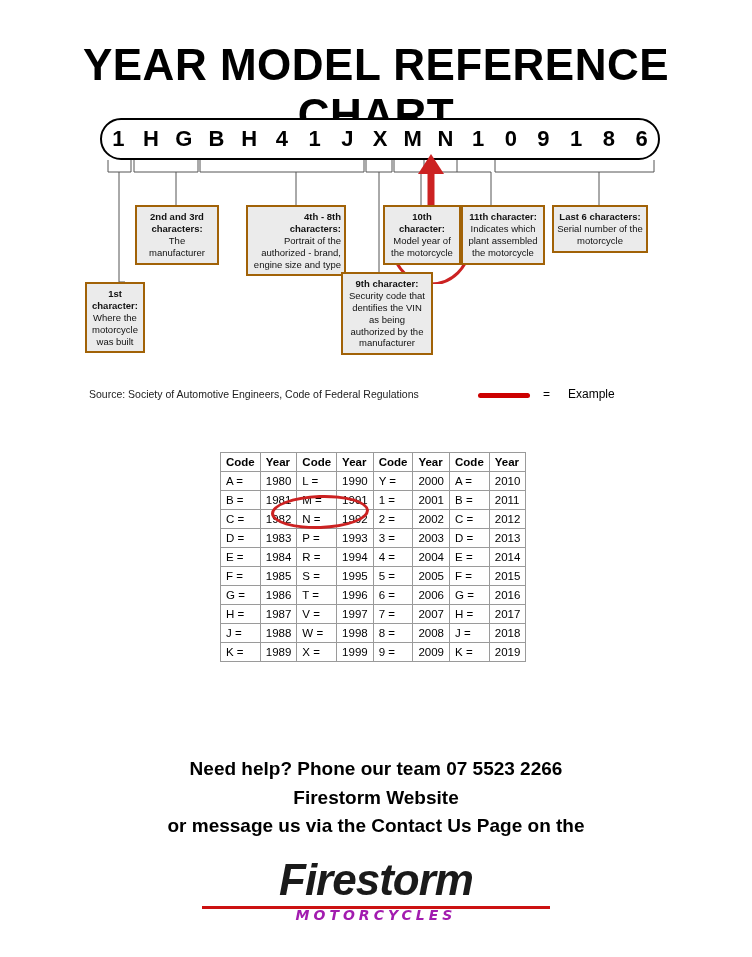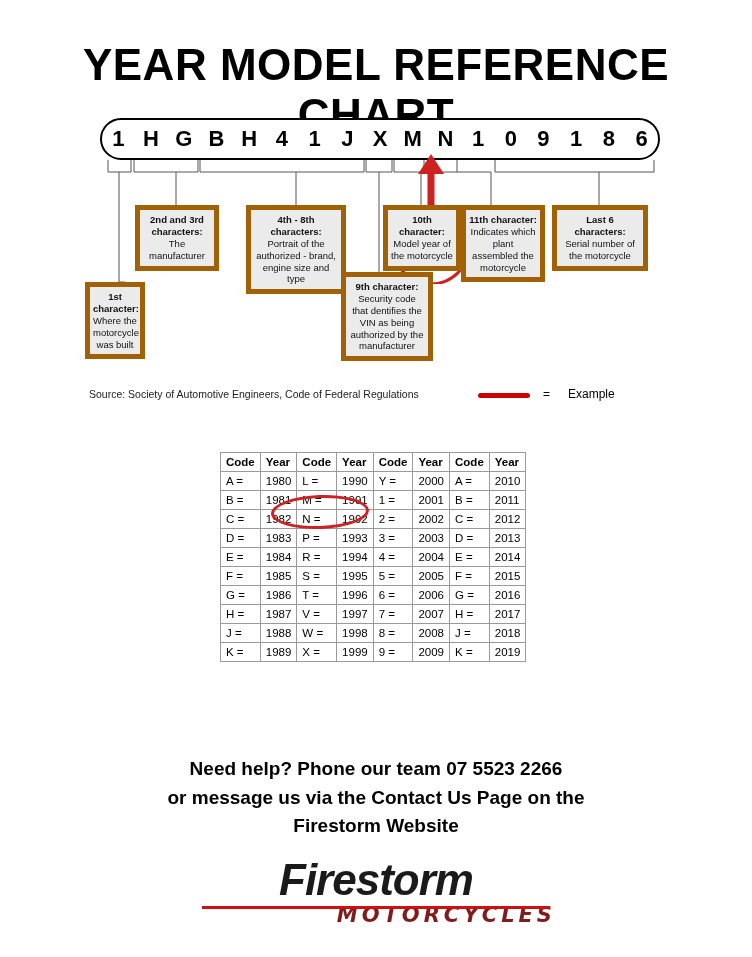--- a/index.html
+++ b/index.html
@@ -57,33 +57,33 @@
     left: 0;
     width: 752px;
     height: 240px;
   }
   .leaders svg { display:block; }
 
   
   .callout {
     position: absolute;
     background: #ebebeb;
-    border: 5px solid #a16207;
+    border: 2px solid #a16207;
     text-align: center;
     font-size: 9.5px;
     line-height: 1.25;
     color: #111;
     box-sizing: border-box;
     padding: 4px 3px;
   }
   .callout b { font-weight: bold; }
 
   #c1 { left: 85px;  top: 282px; width: 60px;  }
   #c2 { left: 135px; top: 205px; width: 84px;  }
-  #c3 { left: 246px; top: 205px; width: 100px; }
+  #c3 { left: 246px; top: 205px; width: 100px; text-align: right; }
   #c4 { left: 341px; top: 272px; width: 92px;  }
   #c5 { left: 383px; top: 205px; width: 78px;  }
   #c6 { left: 461px; top: 205px; width: 84px;  }
   #c7 { left: 552px; top: 205px; width: 96px;  }
 
   
   .red-mark {
     position: absolute;
     left: 386px;
     top: 154px;
@@ -185,26 +185,26 @@
     font-size: 44px;
     font-weight: bold;
     font-style: italic;
     letter-spacing: -1px;
     color: #1a1a1a;
     text-align: center;
     line-height: 46px;
   }
   .logo-bottom {
     font-family: "DejaVu Sans", sans-serif;
-    font-size: 21px;
+    font-size: 14px;
     font-weight: bold;
     font-style: italic;
     letter-spacing: 4px;
-    color: #7f1d1d;
-    text-align: right;
+    color: #a21caf;
+    text-align: center;
     line-height: 24px;
   }
   .logo-bar {
     position: absolute;
     left: 6px;
     top: 49px;
     width: 348px;
     height: 3px;
     background: #cc1111;
   }
@@ -426,21 +426,21 @@
         <td class="code">K =</td>
         <td class="year">2019</td>
       </tr>
     </tbody>
   </table>
 </div>
 <div class="table-circle"></div>
 
 <div class="help">
   <div>Need help?  Phone our team 07 5523 2266</div>
+  <div>Firestorm Website</div>
   <div>or message us via the Contact Us Page on the</div>
-  <div>Firestorm Website</div>
 </div>
 
 <div class="logo">
   <div class="logo-top">Firestorm</div>
   <div class="logo-bar"></div>
   <div class="logo-bottom">MOTORCYCLES</div>
 </div>
 
 </body></html>

